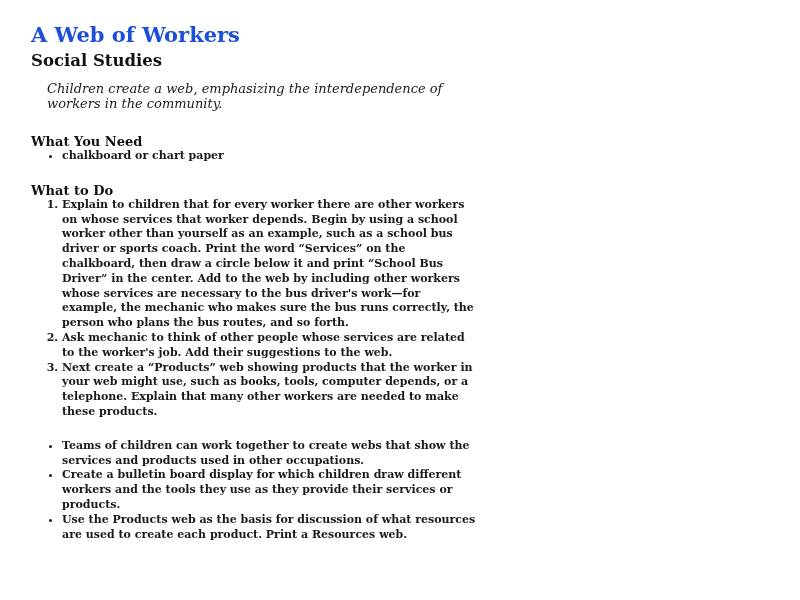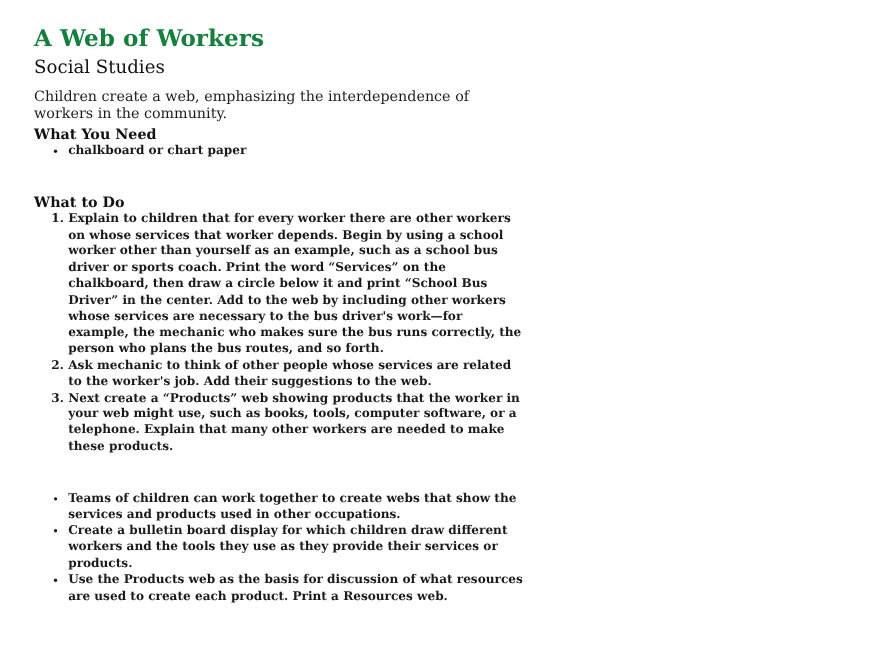--- a/index.html
+++ b/index.html
@@ -19,45 +19,46 @@
       left: 31px;
       top: 22px;
       width: 445px;
     }
     h1 {
       font-family: "DejaVu Serif", serif;
       font-size: 21px;
       font-weight: bold;
       margin: 0;
       line-height: 26px;
-      color: #15803d;
+      color: #1d4ed8;
     }
     h2 {
       font-family: "DejaVu Serif", serif;
       font-size: 16.5px;
-      font-weight: normal;
+      font-weight: bold;
       margin: 1px 0 0 0;
       line-height: 24px;
       color: #111;
     }
     p.intro {
       font-size: 13px;
       line-height: 15px;
-      margin: 8px 0 0 0;
+      margin: 8px 0 0 16px;
+      font-style: italic;
     }
     h3 {
       font-family: "DejaVu Serif", serif;
       font-size: 13px;
       font-weight: bold;
       margin: 0;
       line-height: 15px;
       color: #111;
     }
-    .section { margin-top: 32px; }
-    .section.first { margin-top: 4px; }
+    .section { margin-top: 19px; }
+    .section.first { margin-top: 23px; }
     ul, ol {
       margin: 0;
       padding-left: 31px;
       font-size: 11px;
       line-height: 14.8px;
       font-weight: bold;
     }
     ul li, ol li { margin: 0; }
     ol { padding-left: 31px; }
   </style>
@@ -74,21 +75,21 @@
     <ul>
       <li>chalkboard or chart paper</li>
     </ul>
   </div>
 
   <div class="section">
     <h3>What to Do</h3>
     <ol>
       <li>Explain to children that for every worker there are other workers on whose services that worker depends. Begin by using a school worker other than yourself as an example, such as a school bus driver or sports coach. Print the word “Services” on the chalkboard, then draw a circle below it and print “School Bus Driver” in the center. Add to the web by including other workers whose services are necessary to the bus driver's work—for example, the mechanic who makes sure the bus runs correctly, the person who plans the bus routes, and so forth.</li>
       <li>Ask mechanic to think of other people whose services are related to the worker's job. Add their suggestions to the web.</li>
-      <li>Next create a “Products” web showing products that the worker in your web might use, such as books, tools, computer software, or a telephone. Explain that many other workers are needed to make these products.</li>
+      <li>Next create a “Products” web showing products that the worker in your web might use, such as books, tools, computer depends, or a telephone. Explain that many other workers are needed to make these products.</li>
     </ol>
   </div>
 
   <div class="section">
     <ul>
       <li>Teams of children can work together to create webs that show the services and products used in other occupations.</li>
       <li>Create a bulletin board display for which children draw different workers and the tools they use as they provide their services or products.</li>
       <li>Use the Products web as the basis for discussion of what resources are used to create each product. Print a Resources web.</li>
     </ul>
   </div>

